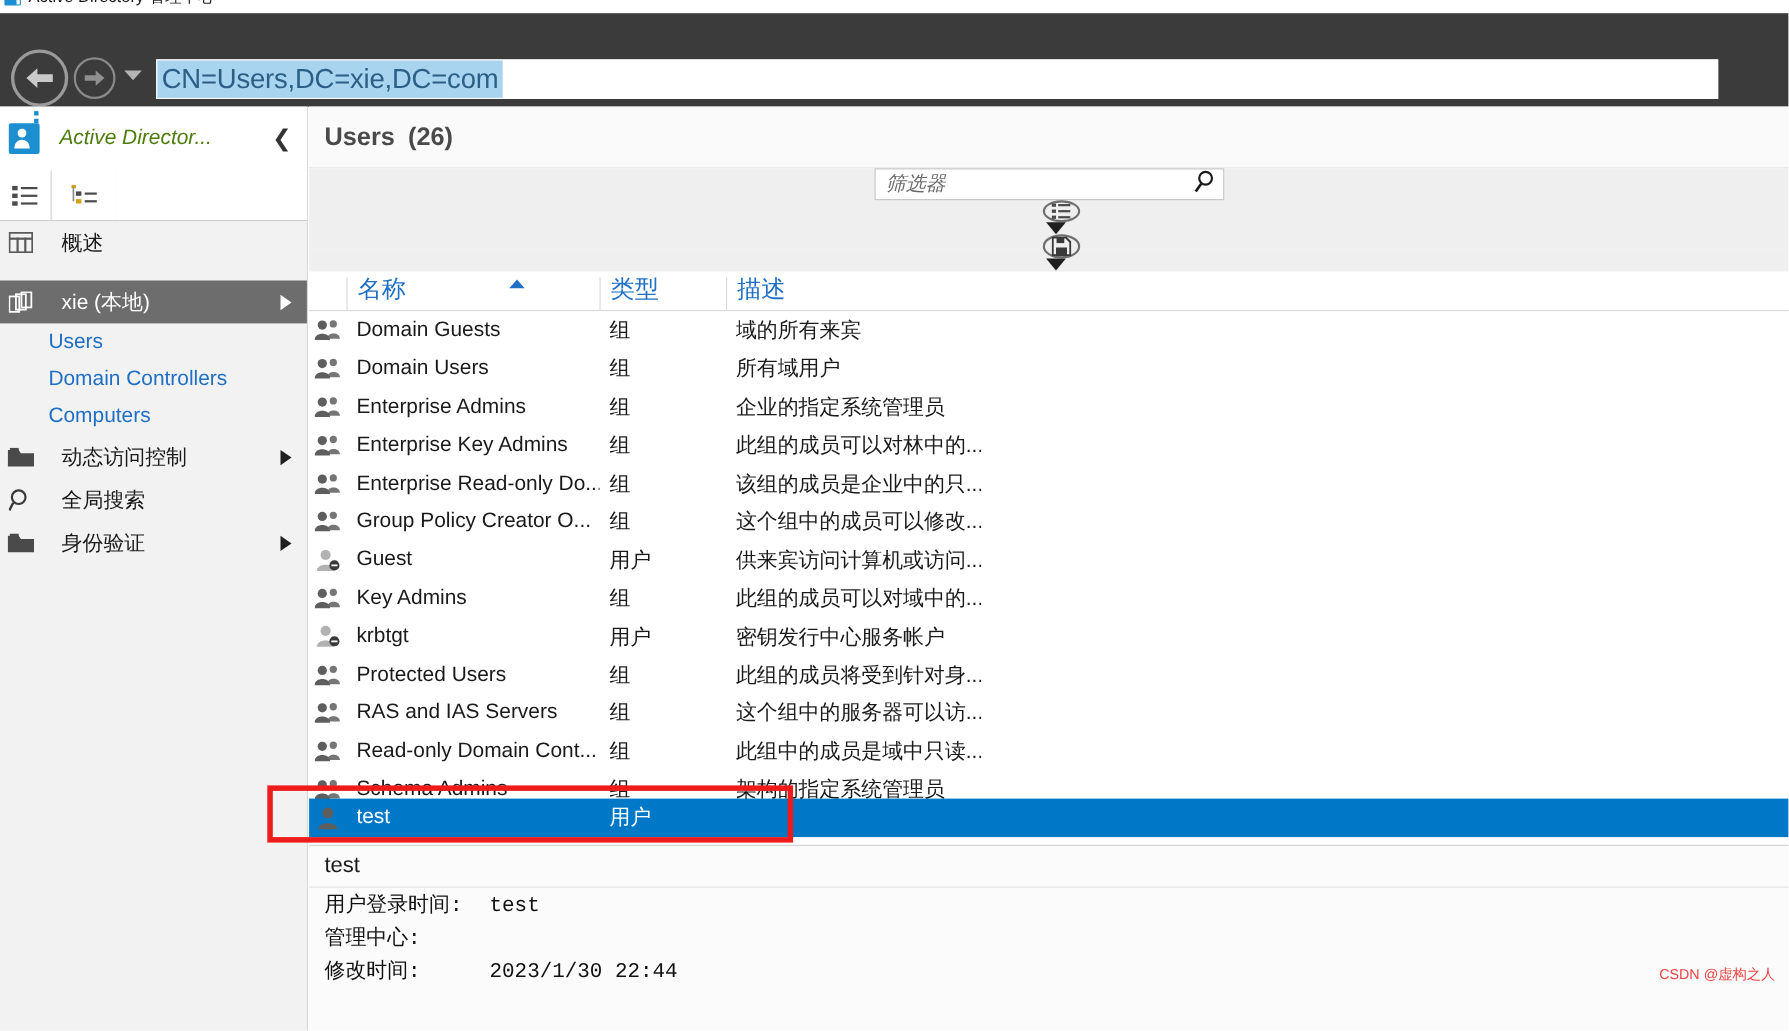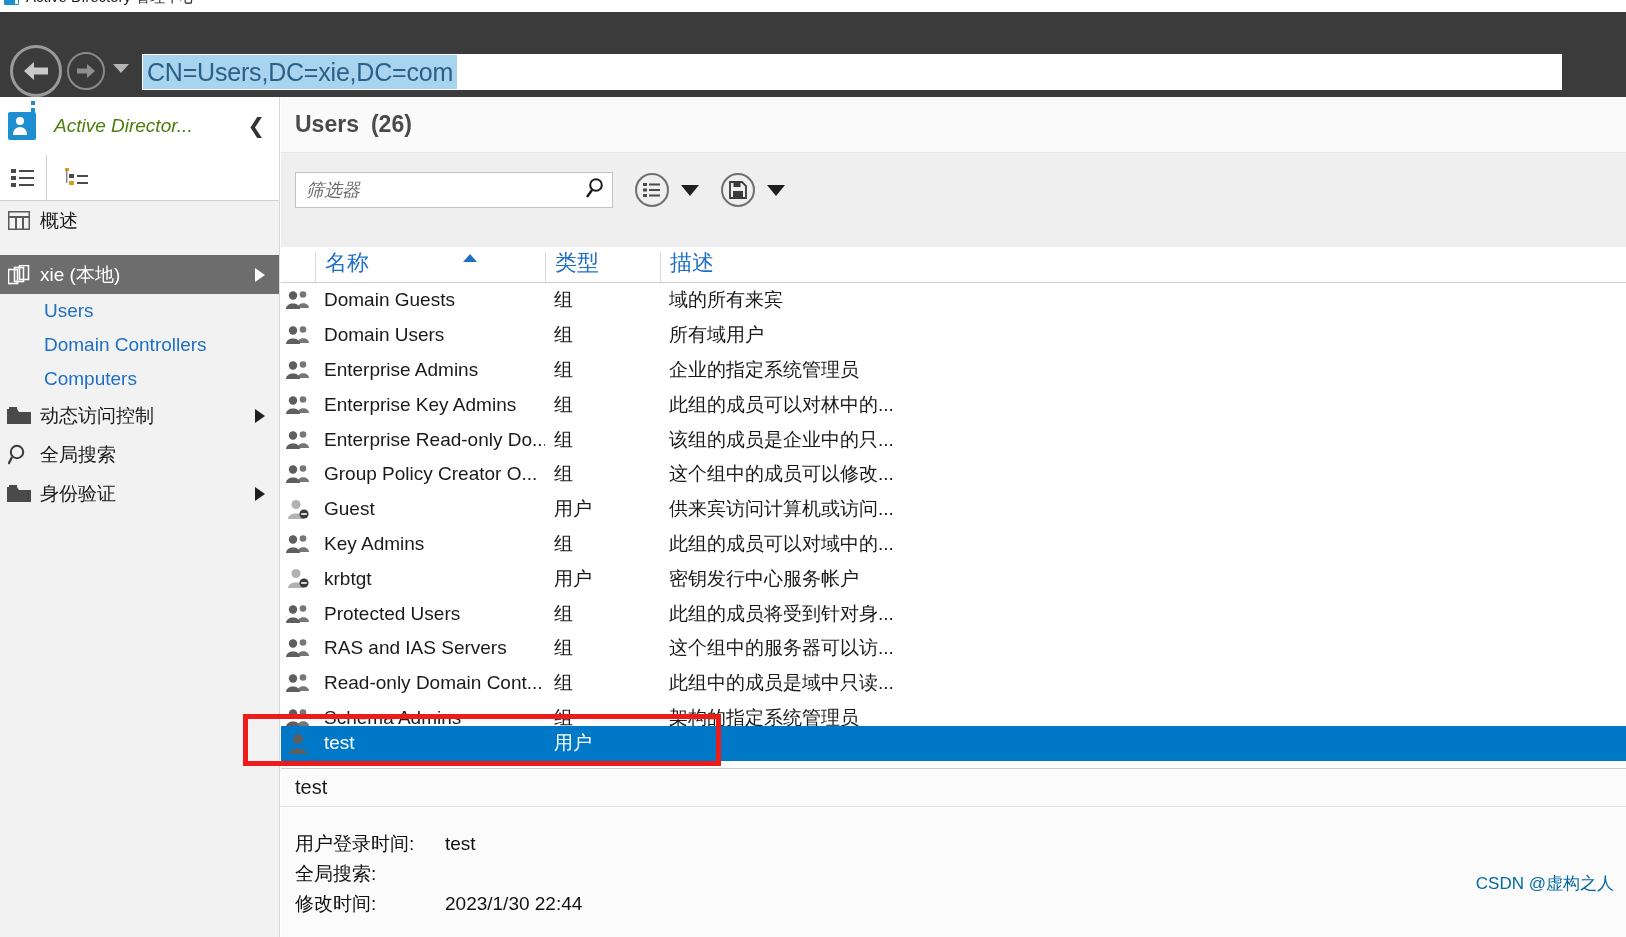--- a/index.html
+++ b/index.html
@@ -98,21 +98,21 @@
     width: 46px; display: flex; align-items: center; justify-content: center;
     cursor: pointer; background: #ffffff;
   }
   .sb-tab.active { background: #ffffff; }
   .sb-tab.second { background: #ffffff; border-left: 1px solid #d0d0d0; width: 60px; }
   .sb-tab-fill { flex: 1; background: #ffffff; }
 
   .sb-list { padding-top: 0; }
   .sb-item {
     height: 39px; display: flex; align-items: center; padding-left: 6px;
-    font-size: 19px; color: #1a1a1a; cursor: pointer; position: relative;
+    font-size: 19px; color: #1a1a1a; cursor: pointer; position: relative; gap: 16px;
   }
   .sb-item .sb-ico { width: 26px; flex: 0 0 auto; display: flex; align-items: center; justify-content: center; }
   .sb-item .sb-lbl { margin-left: 8px; white-space: nowrap; }
   .sb-item.selected { background: #6d6d6d; color: #ffffff; margin-top: 15px; }
   .sb-item .sb-arrow {
     position: absolute; right: 14px; width: 0; height: 0;
     border-top: 7px solid transparent; border-bottom: 7px solid transparent;
     border-left: 10px solid #1f1f1f;
   }
   .sb-item.selected .sb-arrow { border-left-color: #ffffff; }
@@ -128,21 +128,21 @@
   }
   .main-head {
     height: 56px; background: #fafafa; display: flex; align-items: center;
     padding-left: 14px; border-bottom: 1px solid #e6e6e6;
   }
   .main-head .mh-title { font-size: 23px; color: #4a4a4a; font-weight: bold; }
   .main-head .mh-count { font-size: 23px; color: #4a4a4a; font-weight: bold; margin-left: 12px; }
 
   .toolbar {
     height: 74px; background: #efefef; display: flex; align-items: center;
-    padding-left: 14px; gap: 0;
+    gap: 0; flex-direction: column;
   }
   .filter-box {
     width: 318px; height: 36px; background: #ffffff; border: 1px solid #c2c2c2;
     display: flex; align-items: center; padding: 0 6px 0 10px;
   }
   .filter-box input {
     flex: 1; border: 0; outline: 0; font-size: 18px; color: #333;
     font-family: "Liberation Sans", sans-serif; background: transparent;
   }
   .filter-box input::placeholder { color: #6b6b6b; font-style: italic; }
@@ -200,30 +200,30 @@
   .detail {
     position: absolute; left: 281px; top: 768px; width: 1345px; height: 169px;
     background: #fbfbfb; border-top: 1px solid #cfcfcf;
   }
   .detail-title {
     height: 38px; display: flex; align-items: center; padding-left: 14px;
     font-size: 20px; color: #1a1a1a; border-bottom: 1px solid #e3e3e3;
   }
   .detail-body { position: relative; padding: 10px 0 0 14px; height: 130px; }
   .det-col { position: absolute; }
-  .det-col.left { left: 14px; top: 24px; }
+  .det-col.left { left: 14px; top: 2px; font-family: Liberation Mono, monospace; }
   .det-col.right { left: 720px; top: 12px; }
   .det-row { display: flex; align-items: baseline; height: 30px; font-size: 19px; color: #111; }
   .det-lbl { width: 150px; white-space: nowrap; }
   .det-val { white-space: nowrap; }
   .det-col.right .det-lbl { width: 165px; }
 
   .watermark {
     position: absolute; right: 12px; bottom: 42px;
-    font-size: 17px; color: #0369a1; white-space: nowrap; user-select: none;
+    font-size: 13px; color: #ef4444; white-space: nowrap; user-select: none;
   }
 </style>
 </head>
 <body>
 
 <div id="app">
 
   <div class="titlebar">
     <div class="tb-inner">
       <div class="tb-logo"></div>
@@ -594,21 +594,21 @@
 
   <div class="detail">
     <div class="detail-title">test</div>
     <div class="detail-body">
       <div class="det-col left" id="detLeft">
           <div class="det-row">
             <span class="det-lbl">用户登录时间:</span>
             <span class="det-val">test</span>
           </div>
           <div class="det-row">
-            <span class="det-lbl">全局搜索:</span>
+            <span class="det-lbl">管理中心:</span>
             <span class="det-val"></span>
           </div>
           <div class="det-row">
             <span class="det-lbl">修改时间:</span>
             <span class="det-val">2023/1/30 22:44</span>
           </div>
         </div>
     </div>
     <div class="watermark">CSDN @虚构之人</div>
   </div>

